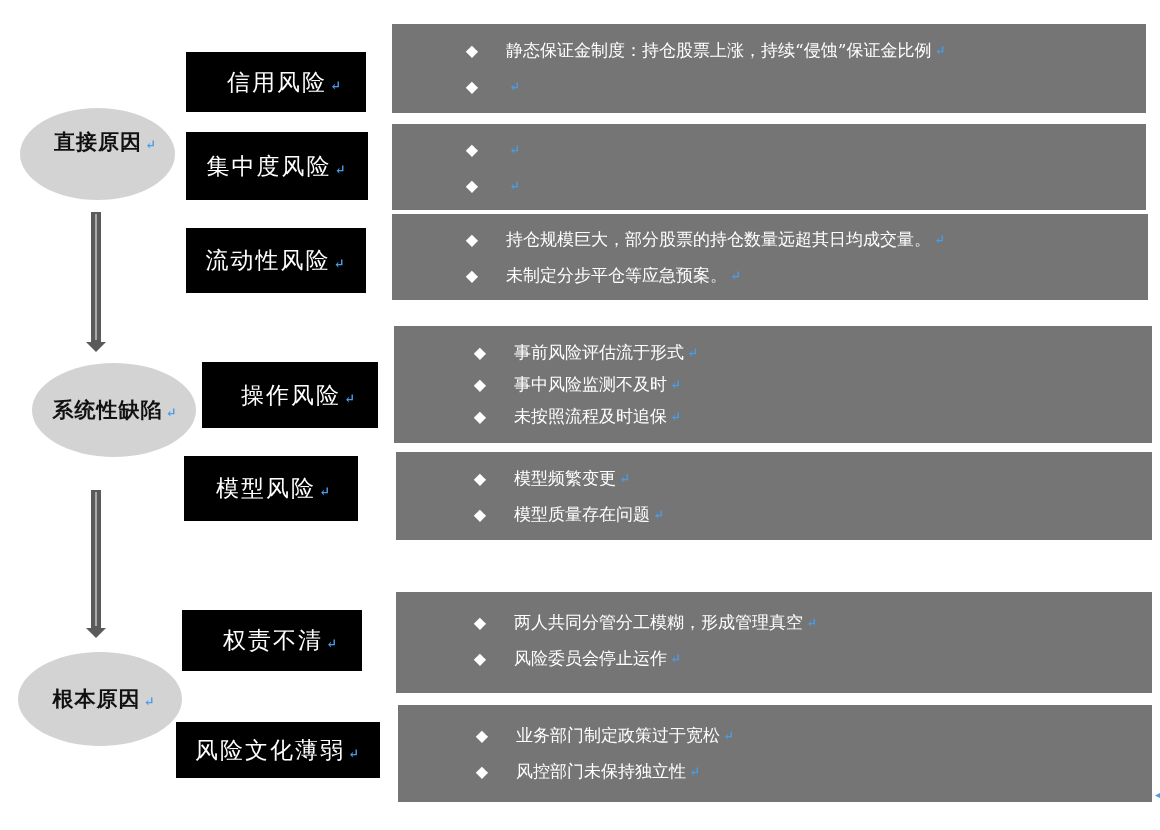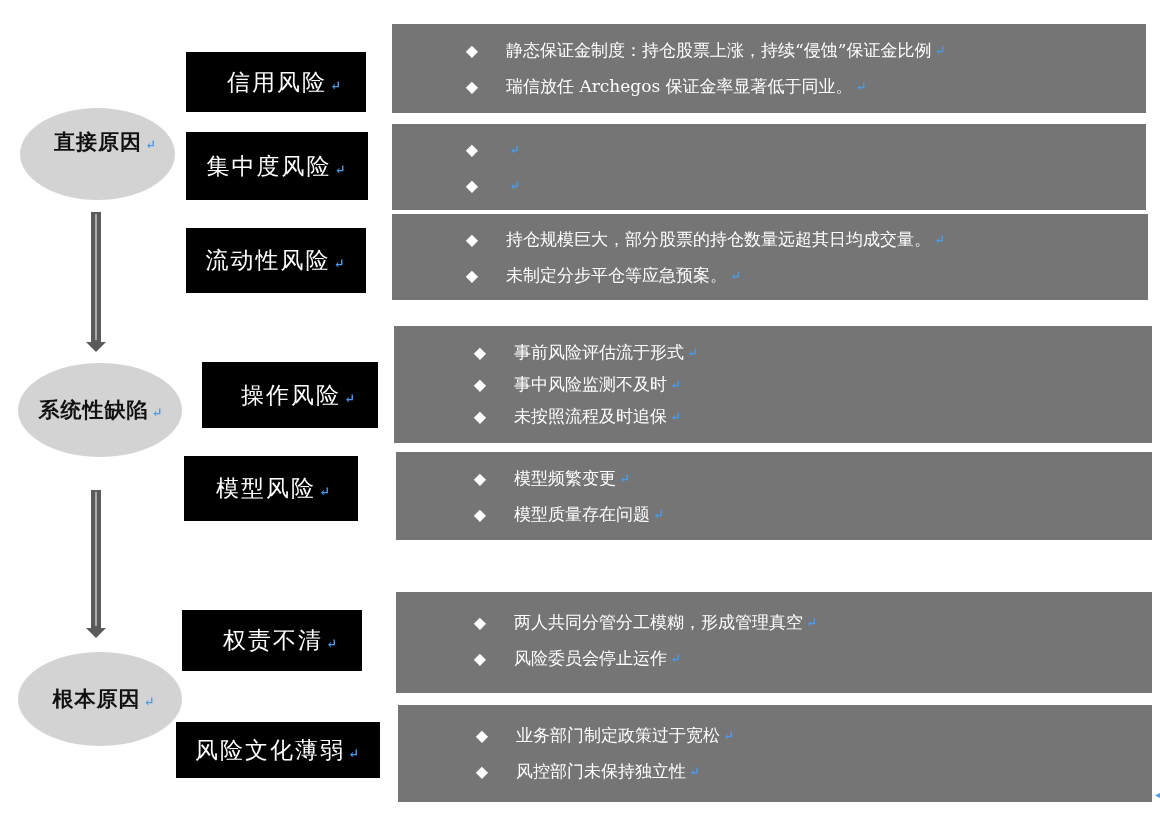--- a/index.html
+++ b/index.html
@@ -22,21 +22,21 @@
   .arrow .head { position:absolute; left:-4px; width:0; height:0;
                  border-left:10px solid transparent; border-right:10px solid transparent; border-top:10px solid #5a5a5a; }
   .stray { position:absolute; left:1155px; top:789px; color:#4a9be8; font-size:10px; }
 </style>
 </head>
 <body>
 
 <div class="ellipse" style="left:20px;top:108px;width:155px;height:92px;">
   <span class="txt" style="margin-top:-24px;margin-left:16px;"><span>直接原因</span><span class="ret">↵</span></span>
 </div>
-<div class="ellipse" style="left:18px;top:363px;width:164px;height:94px;">
+<div class="ellipse" style="left:32px;top:363px;width:164px;height:94px;">
   <span class="txt" style="margin-left:2px;"><span>系统性缺陷</span><span class="ret">↵</span></span>
 </div>
 <div class="ellipse" style="left:18px;top:652px;width:164px;height:94px;">
   <span class="txt" style="margin-left:8px;"><span>根本原因</span><span class="ret">↵</span></span>
 </div>
 
 <div class="arrow" style="left:90px;top:212px;height:142px;">
   <div class="shaft" style="height:130px;"></div>
   <div class="head" style="top:130px;"></div>
 </div>
@@ -68,21 +68,20 @@
 </div>
 
 <div class="panel" style="left:392px;top:24px;width:754px;height:89px;padding-left:66px;">
   <div class="bullet">
       <span class="diamond">◆</span>
       <span>静态保证金制度：持仓股票上涨，持续“侵蚀”保证金比例</span>
       <span class="ret">↵</span>
     </div>
   <div class="bullet">
       <span class="diamond">◆</span>
-      <span>瑞信放任 Archegos 保证金率显著低于同业。</span>
       <span class="ret">↵</span>
     </div>
 </div>
 
 <div class="panel" style="left:392px;top:124px;width:754px;height:86px;padding-left:66px;">
   <div class="bullet">
       <span class="diamond">◆</span>
       <span class="ret">↵</span>
     </div>
   <div class="bullet">

